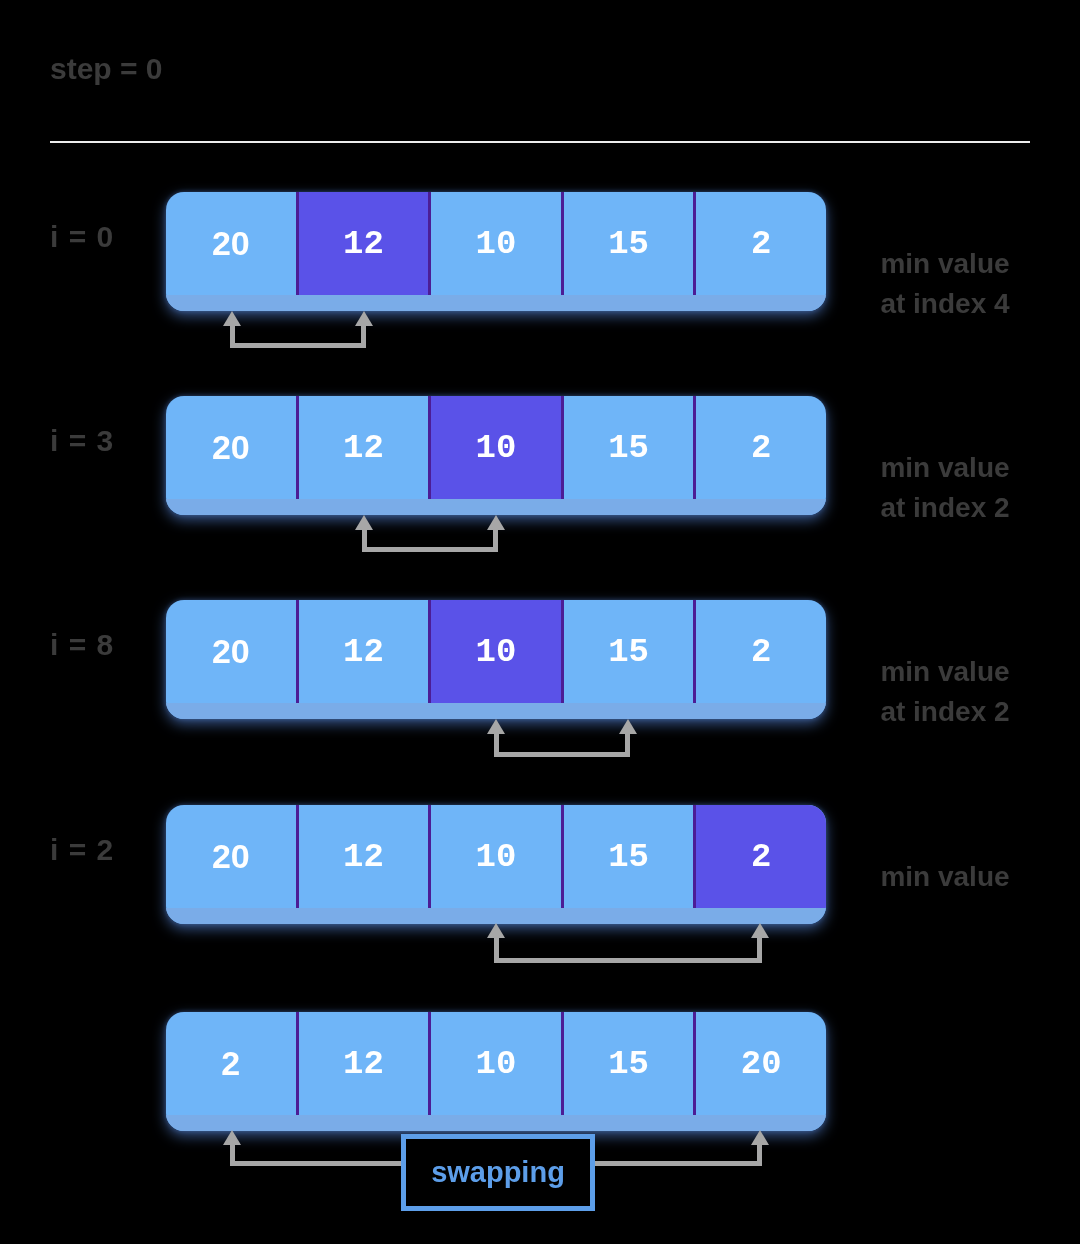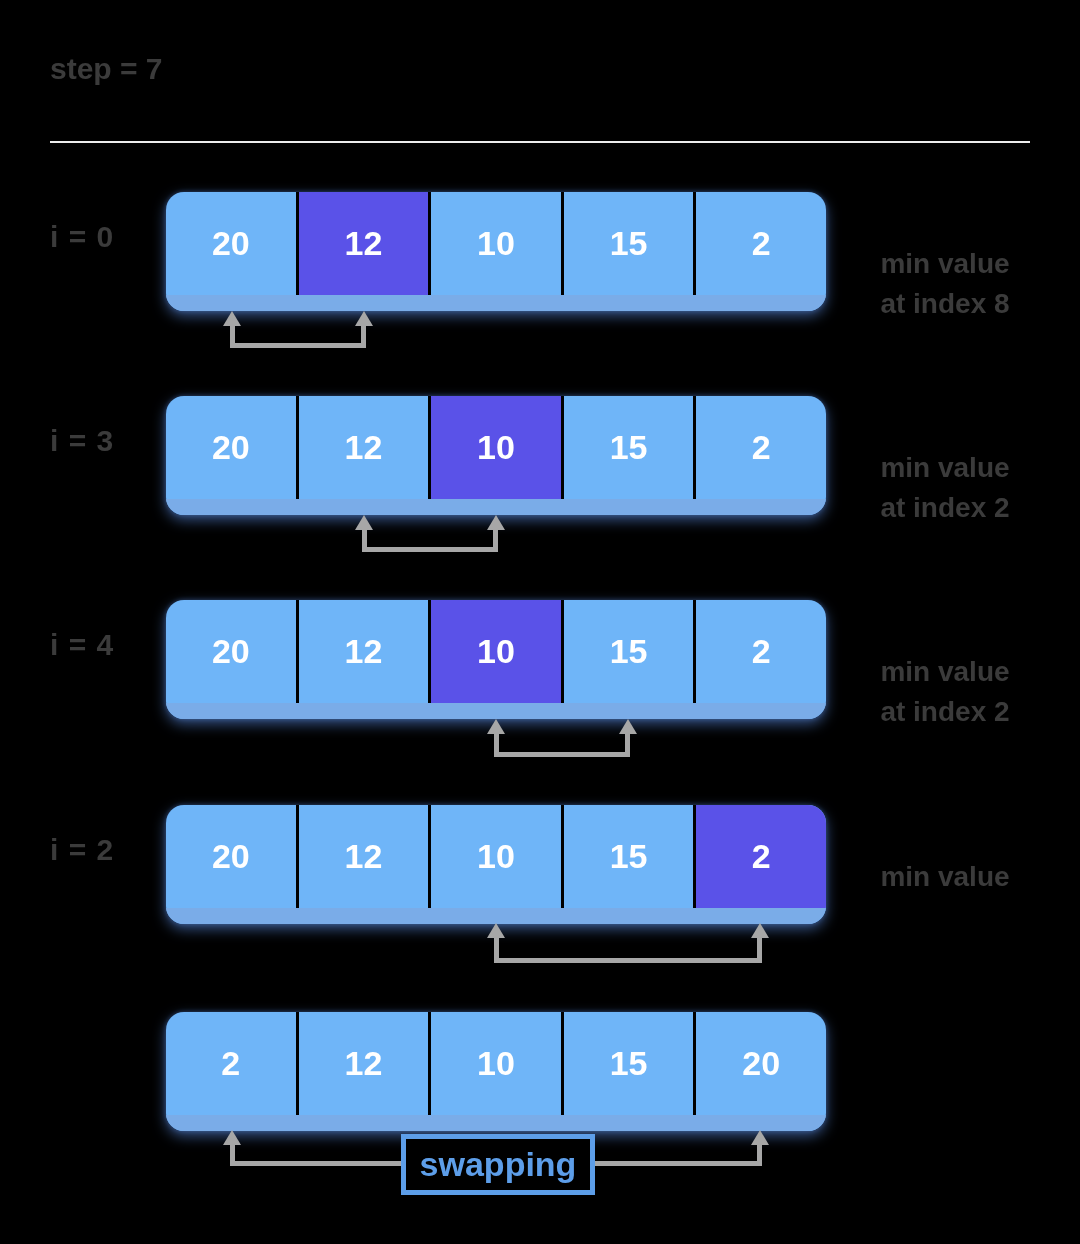--- a/index.html
+++ b/index.html
@@ -17,69 +17,69 @@
   .bar{
     position:absolute;left:166px;top:0;width:660px;height:119px;
     border-radius:18px;background:var(--cell_blue);overflow:hidden;
     box-shadow:0 5px 14px rgba(96,150,240,.55), 0 0 5px rgba(96,150,240,.35);
   }
   .cells{display:flex;height:103px;text-align:center;}
   .cell{
     flex:1;display:flex;align-items:center;justify-content:center;
     font-size:34px;color:var(--cell_text);
   }
-  .cell + .cell{border-left:3px solid #000000;}
+  .cell + .cell{border-left:3px solid #4c1d95;font-family:Liberation Mono, monospace;}
   .cell.sel{background:var(--cell_highlight);}
   .lip{height:16px;background:var(--lip_blue);}
   .note{
     position:absolute;left:848px;top:12px;width:194px;
     text-align:center;font-size:28px;line-height:40px;color:var(--text_dark);margin-top:40px;
   }
 
   .connector{position:absolute;z-index:1;}
   .ahead{
     position:absolute;top:0;width:0;height:0;
     border-left:9px solid transparent;border-right:9px solid transparent;
     border-bottom:15px solid var(--arrow_gray);
   }
   .ahead.l{left:-9px;} .ahead.r{right:-9px;}
   .vline{position:absolute;top:12px;bottom:0;width:5px;background:var(--arrow_gray);}
   .vline.l{left:-2px;} .vline.r{right:-2px;}
   .hline{position:absolute;left:-2px;right:-2px;bottom:0;height:5px;background:var(--arrow_gray);}
 
   .swap-box{
-    position:absolute;left:401px;top:1134px;width:194px;height:61px;
+    position:absolute;left:401px;top:1134px;width:194px;height:77px;
     box-sizing:border-box;border:5px solid var(--swap_blue);background:var(--background,#000);
     display:flex;align-items:center;justify-content:center;
-    font-size:34px;color:var(--swap_blue);z-index:2;
+    font-size:29px;color:var(--swap_blue);z-index:2;
   }
 </style>
 </head>
 <body>
 
 <div class="page">
 
-  <div class="step-title">step = 7</div>
+  <div class="step-title">step = 0</div>
   <div class="divider"></div>
 
   <div class="row" style="top:192px">
     <div class="i-label">i = 0</div>
     <div class="bar">
       <div class="cells">
         <div class="cell">20</div>
         <div class="cell sel">12</div>
         <div class="cell">10</div>
         <div class="cell">15</div>
         <div class="cell">2</div>
       </div>
       <div class="lip"></div>
     </div>
     <div class="note">
       <div>min value</div>
-      <div>at index 8</div>
+      <div>at index 4</div>
     </div>
   </div>
 
   <div class="row" style="top:396px">
     <div class="i-label">i = 3</div>
     <div class="bar">
       <div class="cells">
         <div class="cell">20</div>
         <div class="cell">12</div>
         <div class="cell sel">10</div>
@@ -88,21 +88,21 @@
       </div>
       <div class="lip"></div>
     </div>
     <div class="note">
       <div>min value</div>
       <div>at index 2</div>
     </div>
   </div>
 
   <div class="row" style="top:600px">
-    <div class="i-label">i = 4</div>
+    <div class="i-label">i = 8</div>
     <div class="bar">
       <div class="cells">
         <div class="cell">20</div>
         <div class="cell">12</div>
         <div class="cell sel">10</div>
         <div class="cell">15</div>
         <div class="cell">2</div>
       </div>
       <div class="lip"></div>
     </div>

